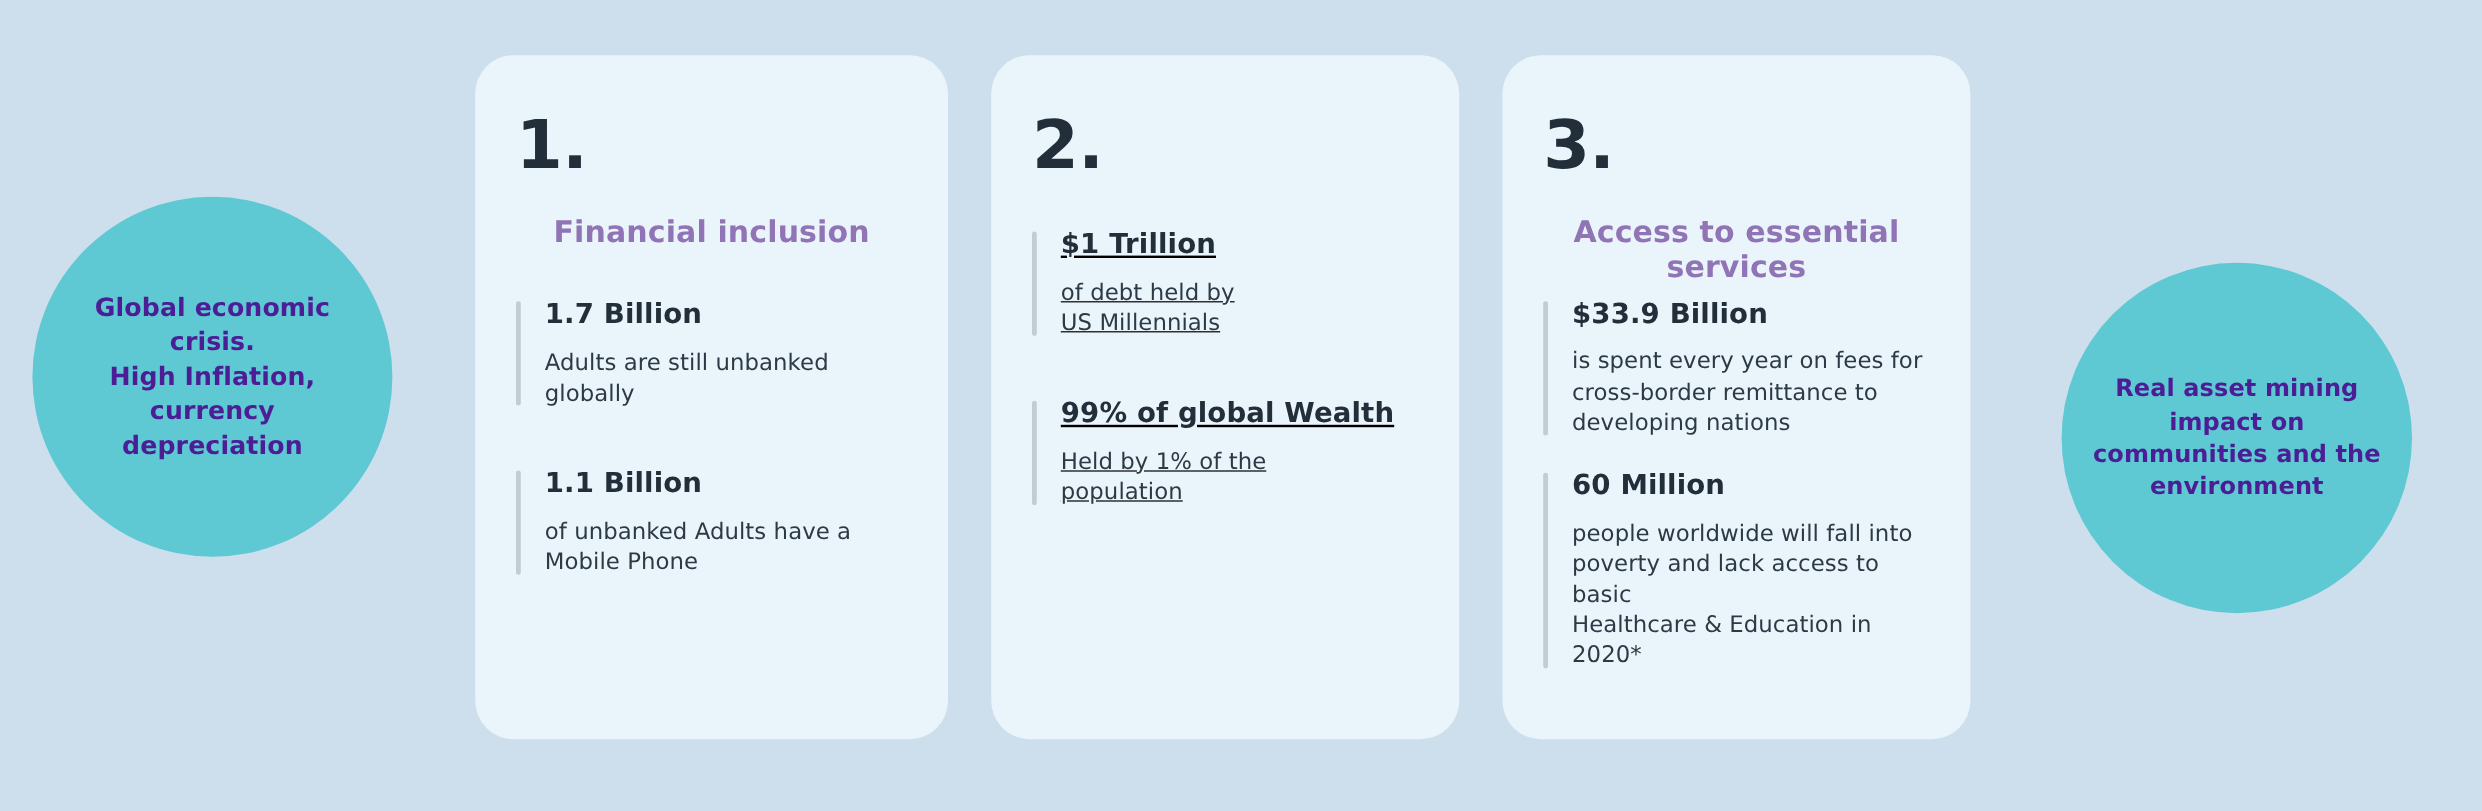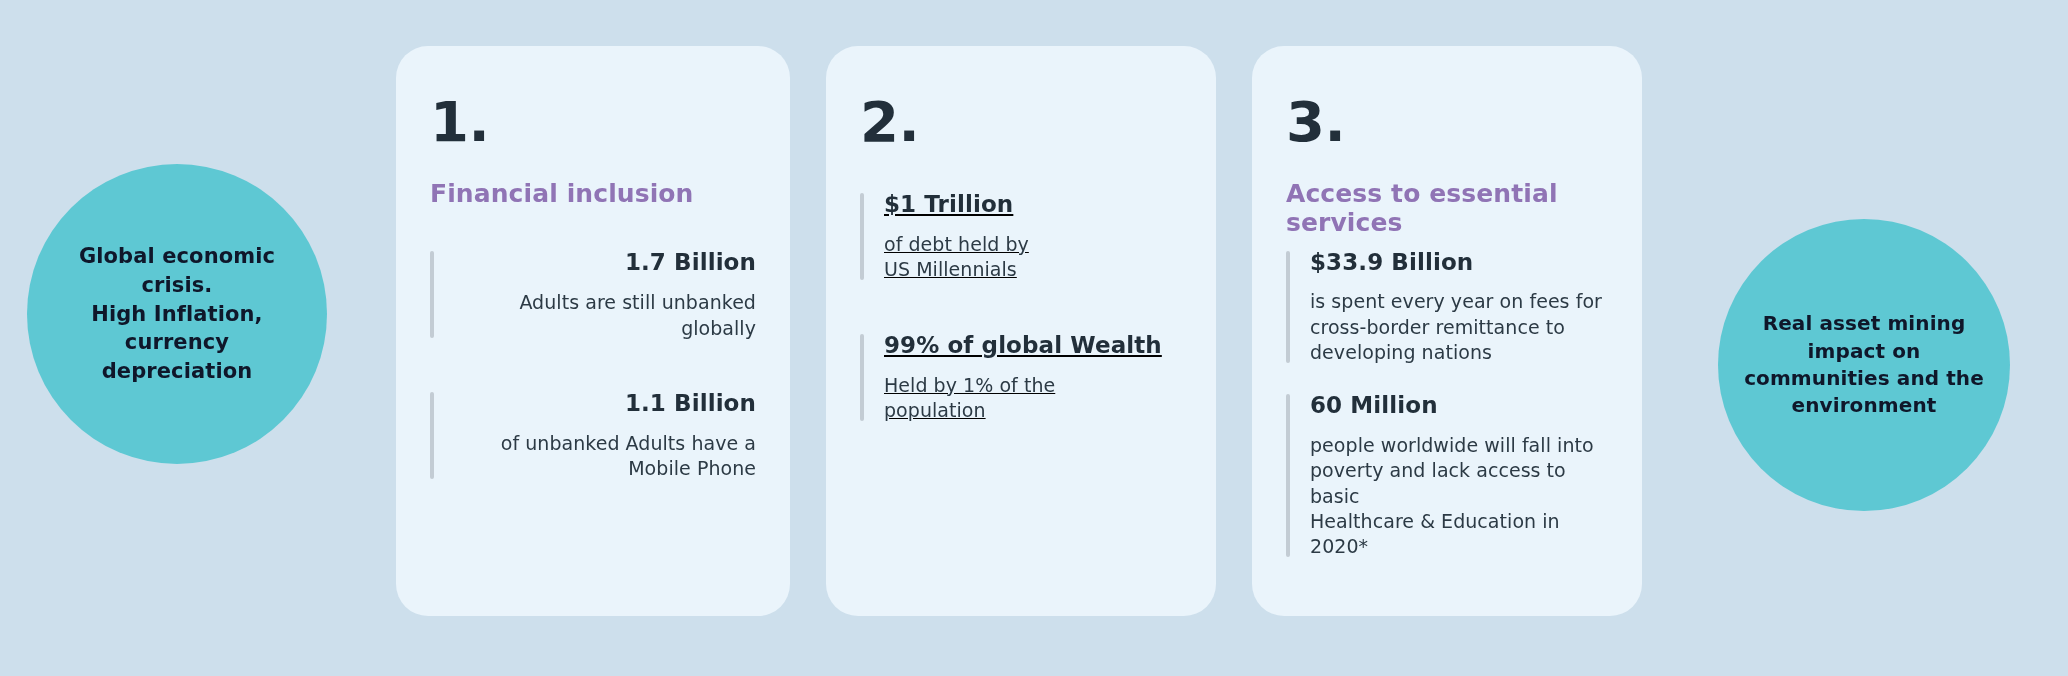--- a/index.html
+++ b/index.html
@@ -24,21 +24,21 @@
   .circle {
     position: absolute;
     border-radius: 50%;
     background: #5ec8d3;
     display: flex;
     align-items: center;
     justify-content: center;
     box-sizing: border-box;
   }
   .circle-text {
-    color: #0f172a;
+    color: #4c1d95;
     font-weight: bold;
     font-size: 21px;
     line-height: 1.37;
     text-align: center;
     white-space: pre-line;
     letter-spacing: 0.1px;
     padding: 0 18px;
   }
 
   #circle-left {
@@ -81,20 +81,21 @@
     margin: 18px 0 0 0;
   }
 
   .card-title {
     font-size: 25px;
     font-weight: bold;
     color: #9074b5;
     line-height: 1.17;
     margin: 29px 0 0 0;
     letter-spacing: 0.1px;
+    text-align: center;
   }
 
   .stats {
     margin-top: 38px;
   }
   .stat {
     position: relative;
     padding-left: 24px;
     margin-bottom: 34px;
   }
@@ -119,21 +120,21 @@
     font-size: 19px;
     font-weight: normal;
     color: #2c3a45;
     line-height: 1.34;
     margin-top: 12px;
     white-space: pre-line;
     letter-spacing: 0.05px;
   }
 
   
-  #card-1 .stats { margin-top: 40px; text-align: right; }
+  #card-1 .stats { margin-top: 40px; }
   #card-2 .stats { margin-top: 40px; text-decoration: underline; }
   #card-3 .stats { margin-top: 10px; }
   #card-1 .stat { margin-bottom: 48px; }
   #card-2 .stat { margin-bottom: 48px; }
   #card-3 .stat { margin-bottom: 25px; }
 </style>
 </head>
 <body>
 
 <div class="stage">

